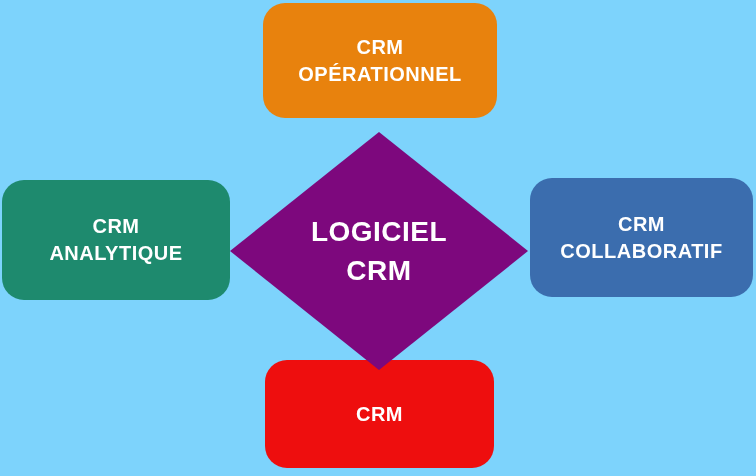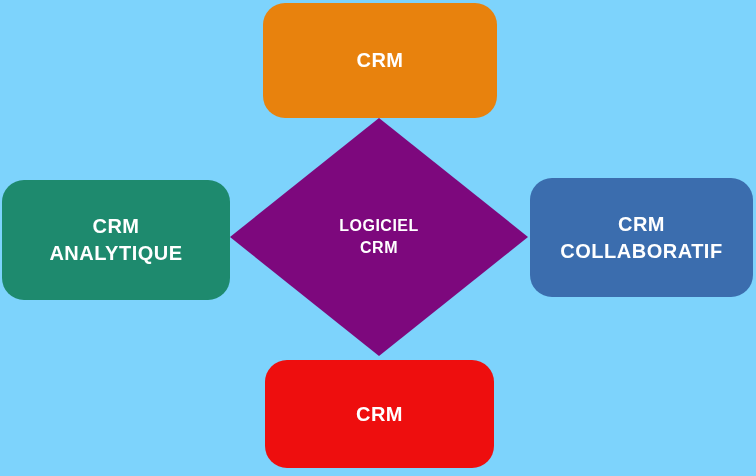--- a/index.html
+++ b/index.html
@@ -31,38 +31,39 @@
   }
   .box {
     border-radius: 22px;
   }
   .pos-top    { left: 263px; top: 3px;   width: 234px; height: 115px; }
   .pos-left   { left: 2px;   top: 180px; width: 228px; height: 120px; }
   .pos-right  { left: 530px; top: 178px; width: 223px; height: 119px; }
   .pos-bottom { left: 265px; top: 360px; width: 229px; height: 108px; }
   .diamond {
     left: 230px;
-    top: 118px;
+    top: 132px;
     width: 298px;
     height: 238px;
     clip-path: polygon(50% 0%, 100% 50%, 50% 100%, 0% 50%);
-    font-size: 16px;
+    font-size: 28px;
     line-height: 1.4;
   }
   .line {
     display: block;
   }
 </style>
 </head>
 <body>
 
 <div class="canvas">
 
   <div class="node box pos-top" style="background-color: rgb(232, 130, 13);">
     <span class="line">CRM</span>
+    <span class="line">OPÉRATIONNEL</span>
   </div>
 
   <div class="node box pos-left" style="background-color: rgb(30, 138, 110);">
     <span class="line">CRM</span>
     <span class="line">ANALYTIQUE</span>
   </div>
 
   <div class="node box pos-right" style="background-color: rgb(59, 109, 174);">
     <span class="line">CRM</span>
     <span class="line">COLLABORATIF</span>

